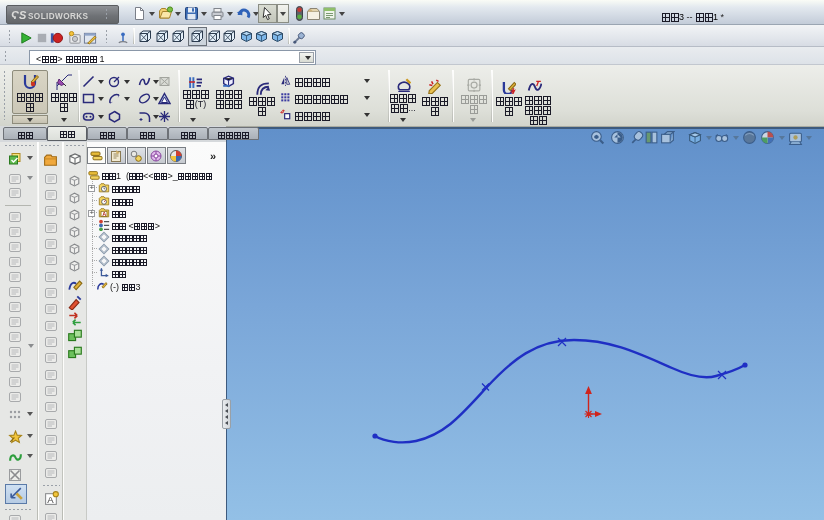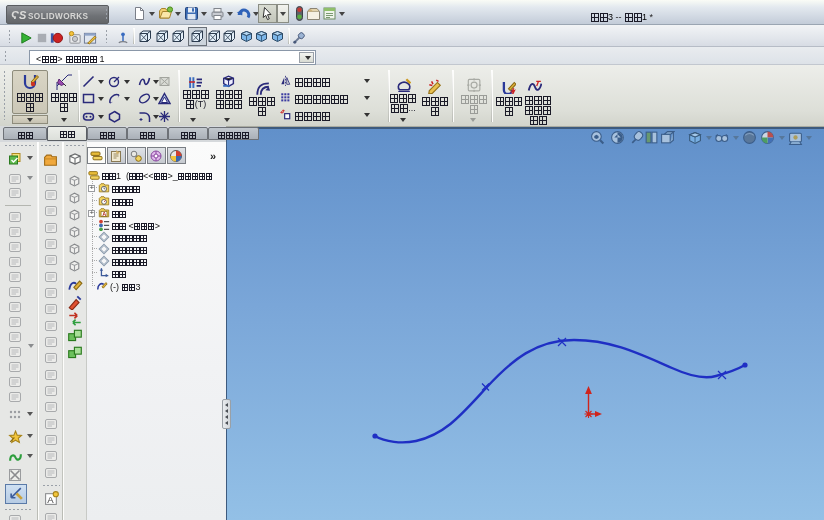--- a/index.html
+++ b/index.html
@@ -37,21 +37,21 @@
       </g>
 <g id="scube">
         <path d="M2.5 4.5 L7.5 2.5 L12.5 4.5 L12.5 10 L7.5 12.5 L2.5 10 Z" fill="#7db6e8" stroke="#2d4a66"></path>
         <path d="M2.5 4.5 L7.5 6.5 L12.5 4.5 M7.5 6.5 L7.5 12.5" stroke="#3c6487" fill="none"></path>
         <path d="M2.5 4.5 L7.5 2.5 L12.5 4.5 L7.5 6.5 Z" fill="#b5d7f2" stroke="#2d4a66"></path>
       </g>
 </defs>
 </svg>
 
 <div class="a" style="left:0;top:0;width:824px;height:25px;background:linear-gradient(#fafcf6,#e3e9ef 30%,#ccd4df 80%,#c3ccd8);border-bottom:1px solid #9aa5b2"></div>
-<div class="a" style="left:6px;top:5px;width:103px;height:19px;background:linear-gradient(#8f9296,#6e7175 60%,#636669);border:1px solid #5a5d60;border-radius:2px">
+<div class="a" style="left:6px;top:5px;width:113px;height:19px;background:linear-gradient(#8f9296,#6e7175 60%,#636669);border:1px solid #5a5d60;border-radius:2px">
 <svg width="95" height="17">
       <text x="4" y="13" font-family="Liberation Sans" font-size="11" font-style="italic" font-weight="bold" fill="#dcdcda">ϚS</text>
       <text x="21" y="12.5" font-family="Liberation Sans" font-size="8.2" font-weight="bold" letter-spacing="0.4" fill="#d6d6d4">SOLIDWORKS</text>
     </svg></div>
 <div class="gripv" style="left:105px;top:8px;height:13px"></div>
 <svg class="ico" style="left:132px;top:6px" width="15" height="15" viewBox="0 0 15 15">
     <path d="M3.5 1.5 h5 l3 3 v9 h-8 z" fill="#fff" stroke="#7a7f88"></path>
     <path d="M8.5 1.5 v3 h3" fill="none" stroke="#7a7f88"></path>
   </svg>
 <div class="dar" style="left:149px;top:12px;border-top-color:#444"></div>
@@ -94,21 +94,21 @@
     <path d="M1.5 5.5 h12 v8 h-12 z" fill="#f5f0e3" stroke="#8a8474"></path>
     <path d="M1.5 5.5 l2.5-3 h7 l2.5 3" fill="#e3d3ac" stroke="#8a8474"></path>
     <path d="M4.5 2.8 l2.5 2.7 h-5.5" fill="#cdb27c"></path>
   </svg>
 <svg class="ico" style="left:322px;top:6px" width="15" height="15" viewBox="0 0 15 15">
     <rect x="2" y="2" width="11" height="11" fill="#eef4ea" stroke="#6a8a60"></rect>
     <rect x="2" y="2" width="11" height="3" fill="#8fbf6a"></rect>
     <path d="M4 7.5 h7 M4 9.5 h7 M4 11.5 h4" stroke="#7a9a70"></path>
   </svg>
 <div class="dar" style="left:339px;top:12px;border-top-color:#444"></div>
-<div class="a" style="left:590px;top:12px"><span class="k9"><b></b><b></b></span>3 <span style="color:#222">--</span> <span class="k9"><b></b><b></b></span>1 <span style="color:#222">*</span></div>
+<div class="a" style="left:661px;top:12px"><span class="k9"><b></b><b></b></span>3 <span style="color:#222">--</span> <span class="k9"><b></b><b></b></span>1 <span style="color:#222">*</span></div>
 <div class="a" style="left:0;top:25px;width:824px;height:22px;background:linear-gradient(#f2f4f6,#e0e4ea 70%,#d7dce4);border-bottom:1px solid #b6bcc6"></div>
 <div class="gripv" style="left:8px;top:29px;height:14px"></div>
 <svg class="ico" style="left:19px;top:31px" width="14" height="14" viewBox="0 0 15 15">
     <path d="M3 2 L13 7.5 L3 13 Z" fill="#35b335" stroke="#1c7a1c"></path>
   </svg>
 <svg class="ico" style="left:35px;top:31px" width="14" height="14" viewBox="0 0 15 15">
     <rect x="3" y="3" width="9" height="9" fill="#a9adb3"></rect>
   </svg>
 <svg class="ico" style="left:49px;top:31px" width="14" height="14" viewBox="0 0 15 15">
     <rect x="2" y="2.5" width="3" height="10" fill="#3a57a8"></rect>

